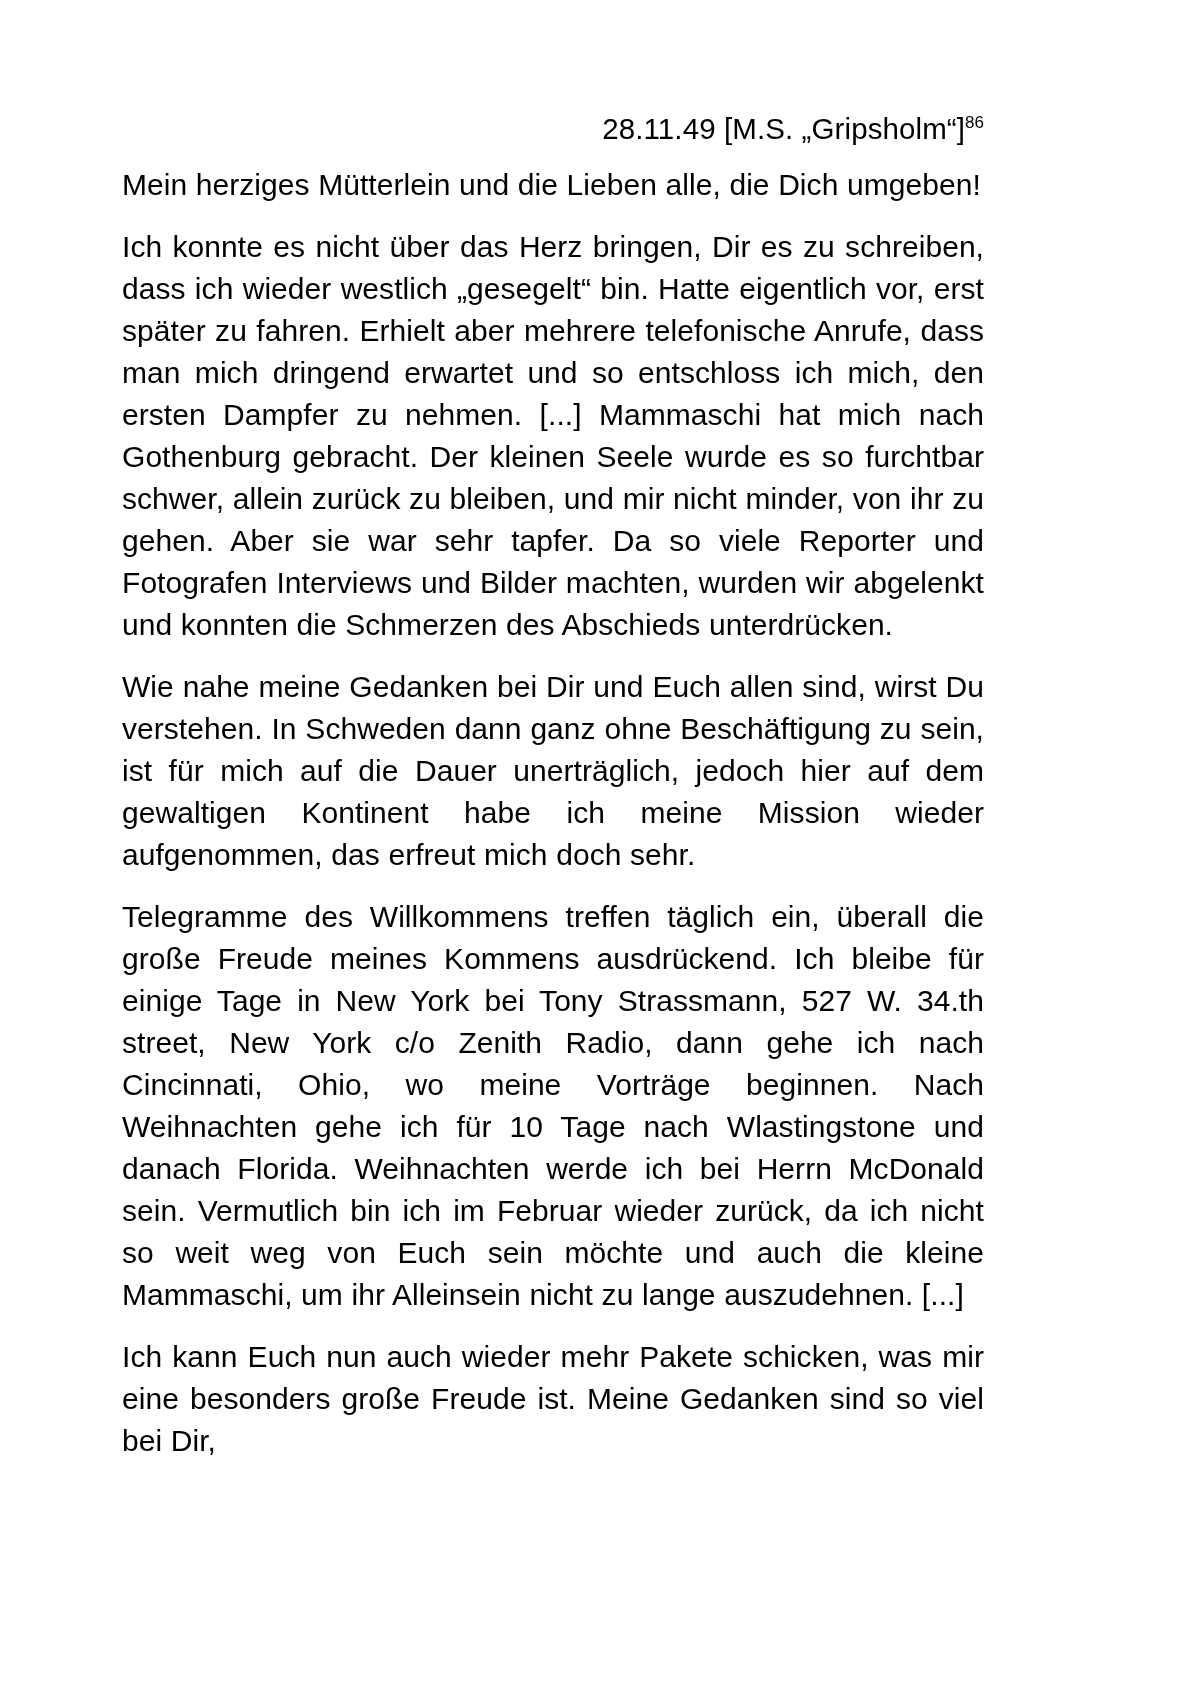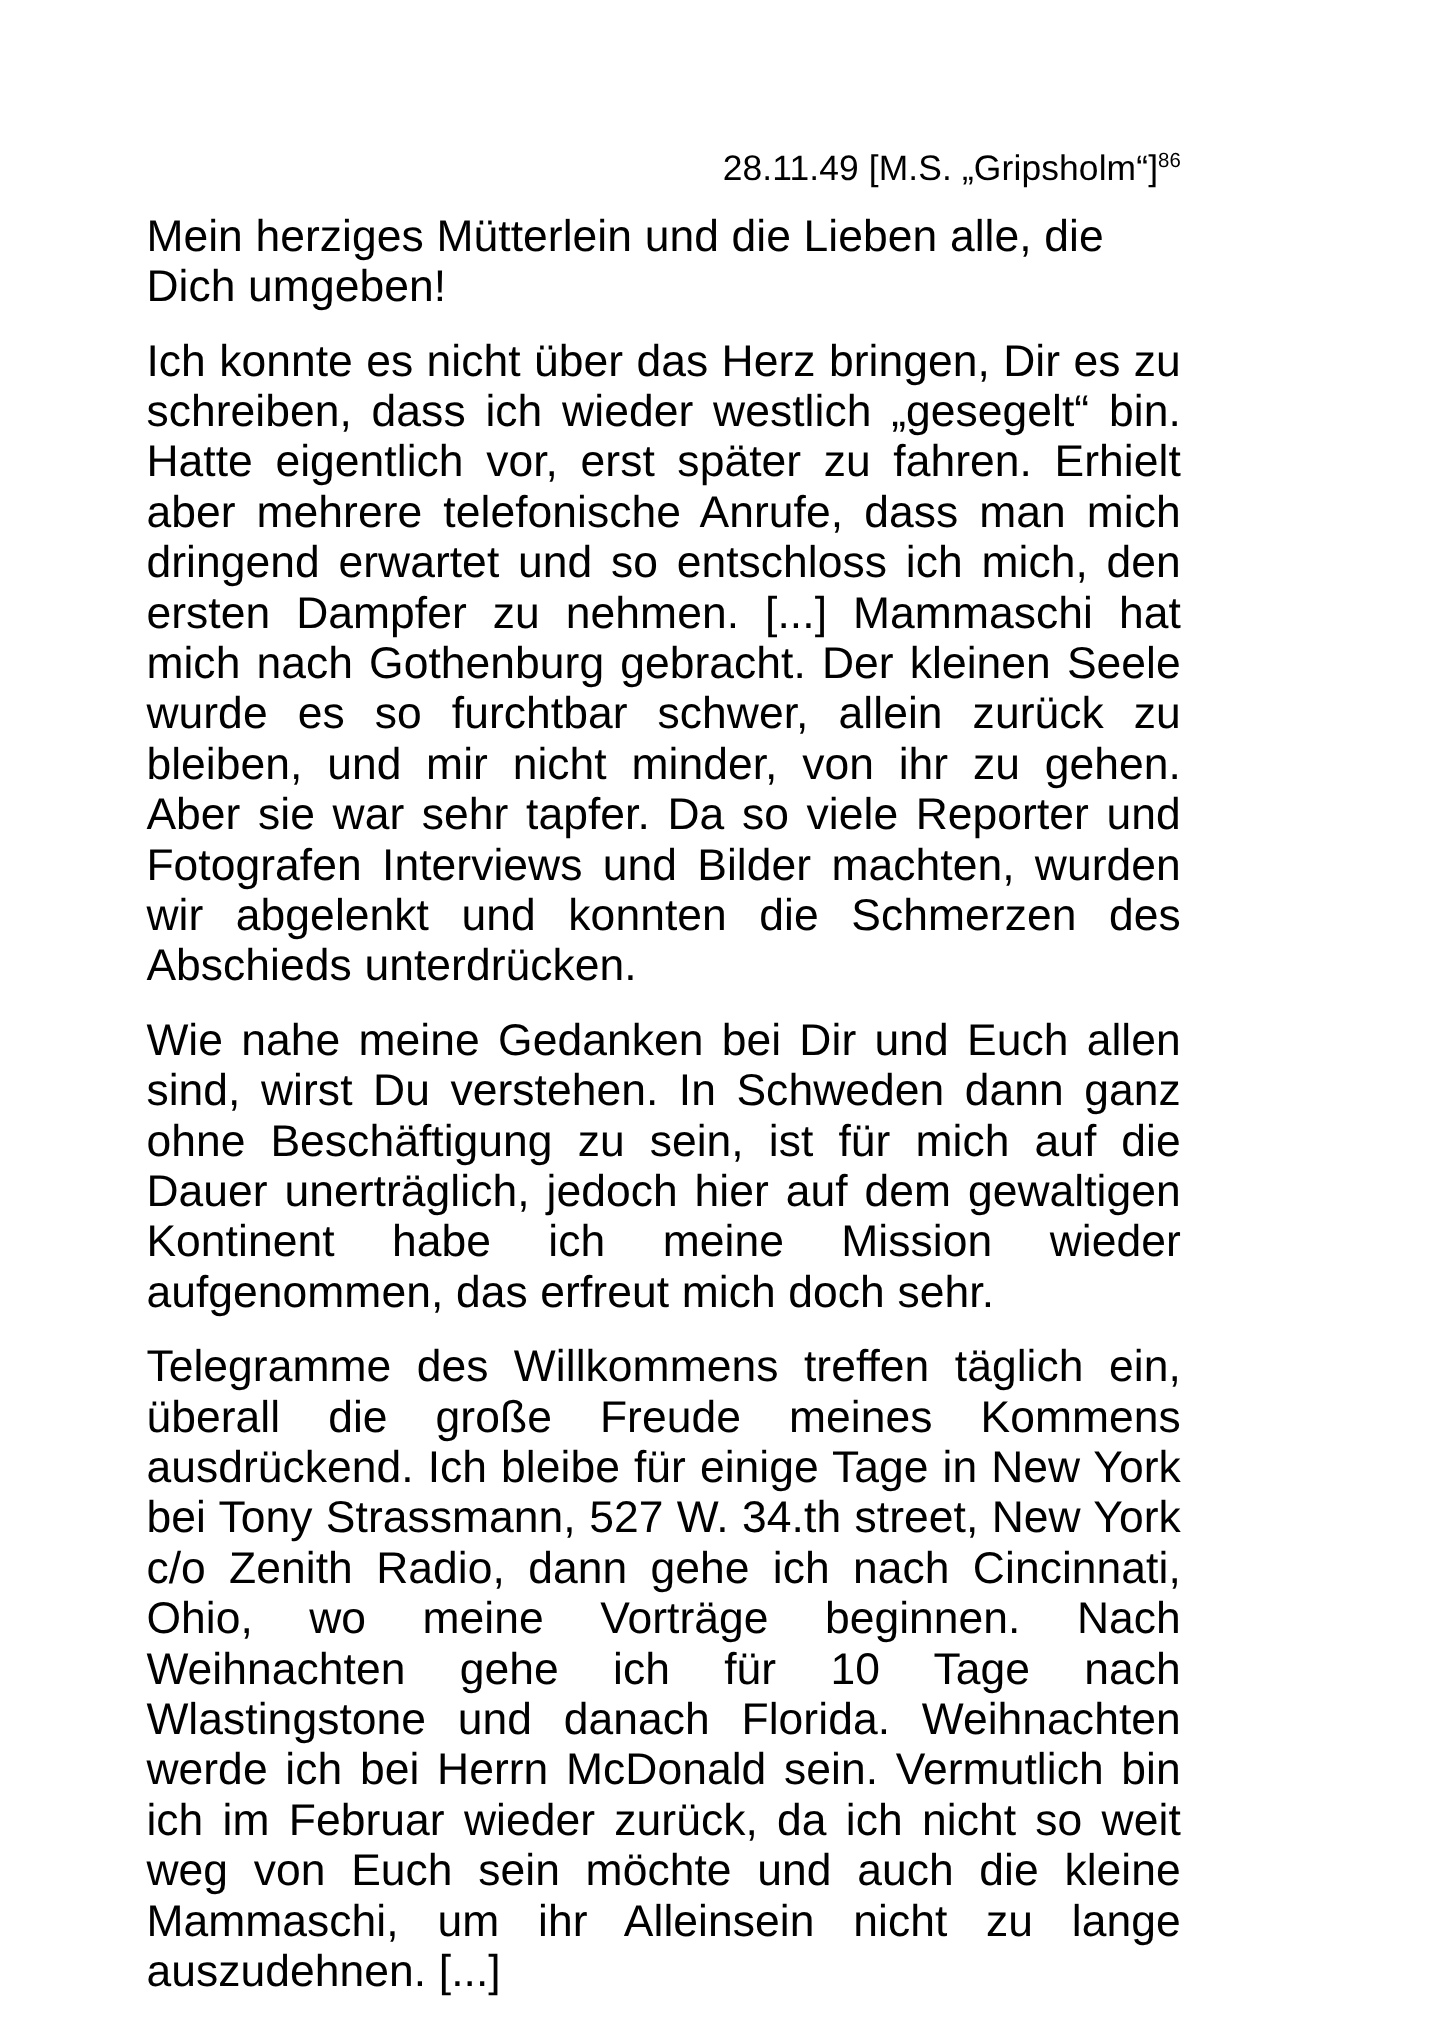--- a/index.html
+++ b/index.html
@@ -18,39 +18,39 @@
   .page {
     position: relative;
     width: 1200px;
     height: 1702px;
     background: #ffffff;
     box-sizing: border-box;
   }
   .content {
     position: absolute;
     left: 122px;
-    top: 120px;
+    top: 108px;
     width: 862px;
   }
   .letter-head {
     text-align: right;
     font-size: 29.5px;
     line-height: 42px;
     letter-spacing: 0.1px;
     margin: 0 0 14px 0;
     white-space: nowrap;
   }
   .letter-head .fn {
     font-size: 17px;
     vertical-align: super;
     line-height: 0;
     letter-spacing: 0;
   }
   p.para {
-    font-size: 37px;
+    font-size: 30px;
     line-height: 42px;
     margin: 0 0 20px 0;
     text-align: justify;
     text-justify: inter-word;
     letter-spacing: 0.05px;
     word-spacing: 0.2px;
     hyphens: manual;
   }
   p.para.last {
     margin-bottom: 0;
@@ -81,17 +81,18 @@
     </div>
 
     <p class="para salutation">Mein herziges Mütterlein und die Lieben alle, die Dich umgeben!</p>
 
     <p class="para">Ich konnte es nicht über das Herz bringen, Dir es zu schreiben, dass ich wieder westlich „gesegelt“ bin. Hatte eigentlich vor, erst später zu fahren. Erhielt aber mehrere telefonische Anrufe, dass man mich dringend erwartet und so entschloss ich mich, den ersten Dampfer zu nehmen. [...] Mammaschi hat mich nach Gothenburg gebracht. Der kleinen Seele wurde es so furchtbar schwer, allein zurück zu bleiben, und mir nicht minder, von ihr zu gehen. Aber sie war sehr tapfer. Da so viele Reporter und Fotografen Interviews und Bilder machten, wurden wir abgelenkt und konnten die Schmerzen des Abschieds unterdrücken.</p>
 
     <p class="para">Wie nahe meine Gedanken bei Dir und Euch allen sind, wirst Du verstehen. In Schweden dann ganz ohne Beschäftigung zu sein, ist für mich auf die Dauer unerträglich, jedoch hier auf dem gewaltigen Kontinent habe ich meine Mission wieder aufgenommen, das erfreut mich doch sehr.</p>
 
     <p class="para">Telegramme des Willkommens treffen täglich ein, überall die große Freude meines Kommens ausdrückend. Ich bleibe für einige Tage in New York bei Tony Strassmann, 527 W. 34.th street, New York c/o Zenith Radio, dann gehe ich nach Cincinnati, Ohio, wo meine Vorträge beginnen. Nach Weihnachten gehe ich für 10 Tage nach Wlastingstone und danach Florida. Weihnachten werde ich bei Herrn McDonald sein. Vermutlich bin ich im Februar wieder zurück, da ich nicht so weit weg von Euch sein möchte und auch die kleine Mammaschi, um ihr Alleinsein nicht zu lange auszudehnen. [...]</p>
 
+    <p class="para last">Ich kann Euch nun auch wieder mehr Pakete schicken, was mir eine besonders große Freude ist. Meine Gedanken sind so viel bei Dir,</p>
 
   </div>
 
 
 </div>
 
 </body></html>

